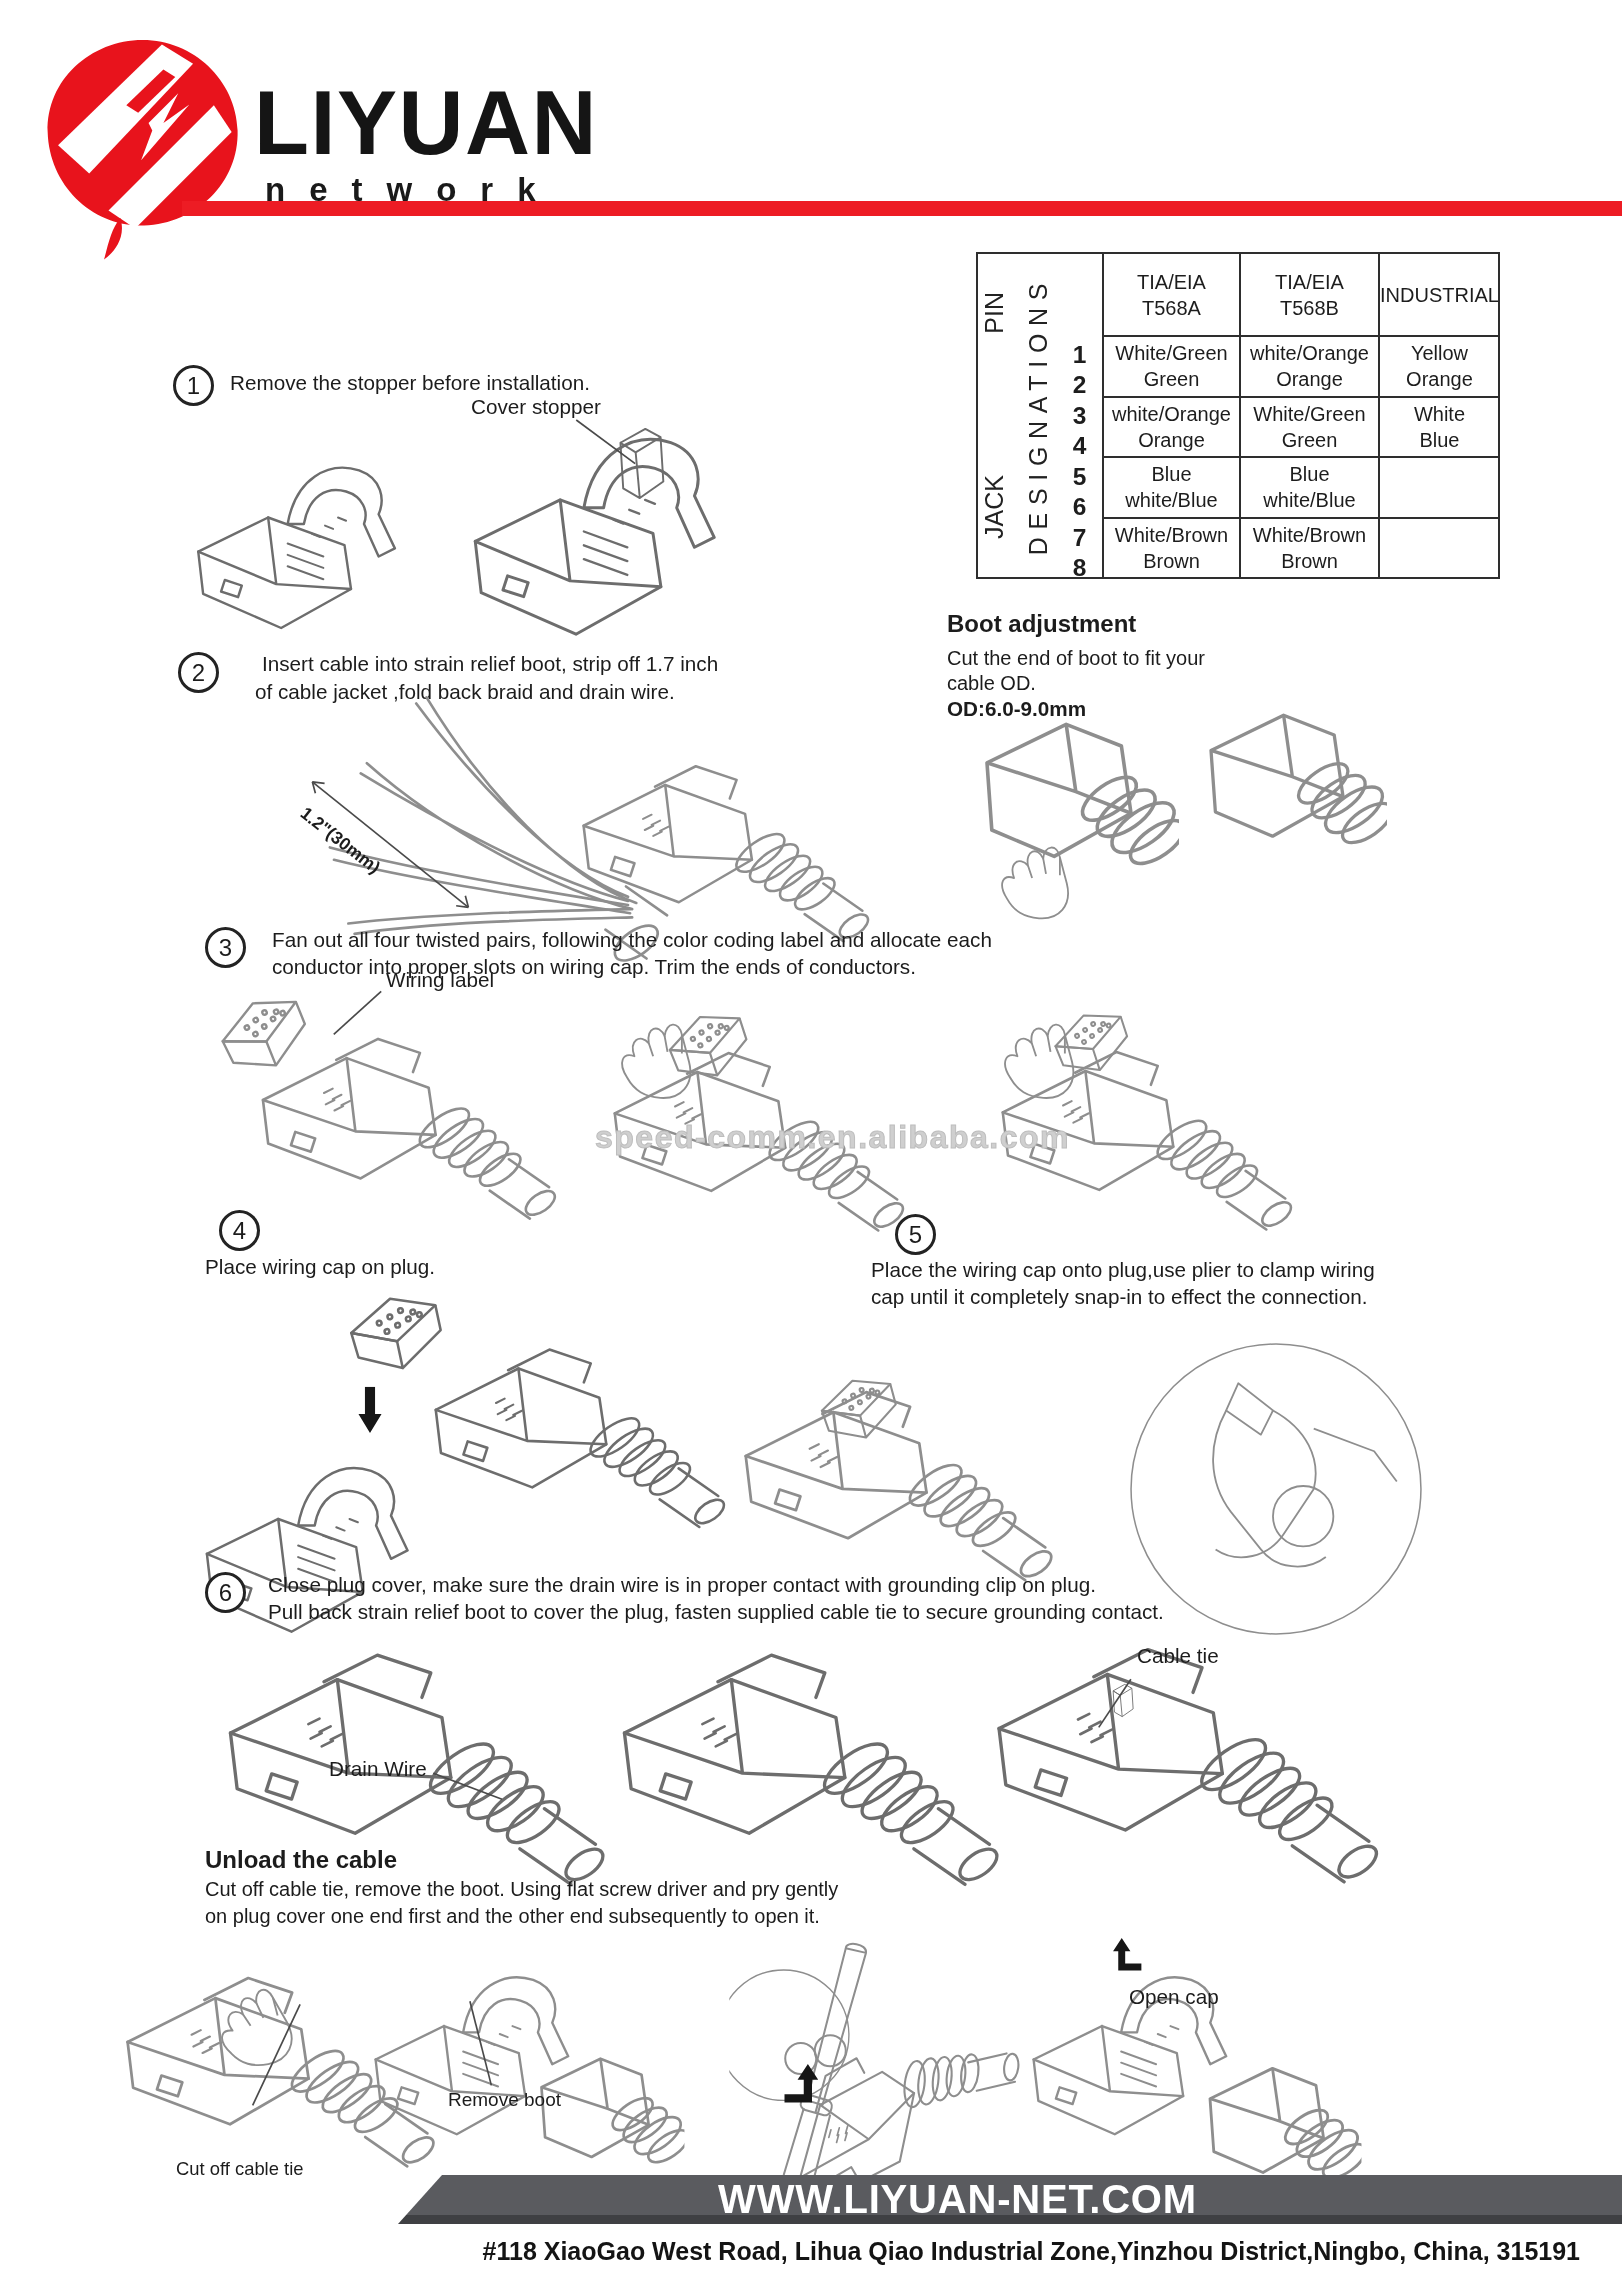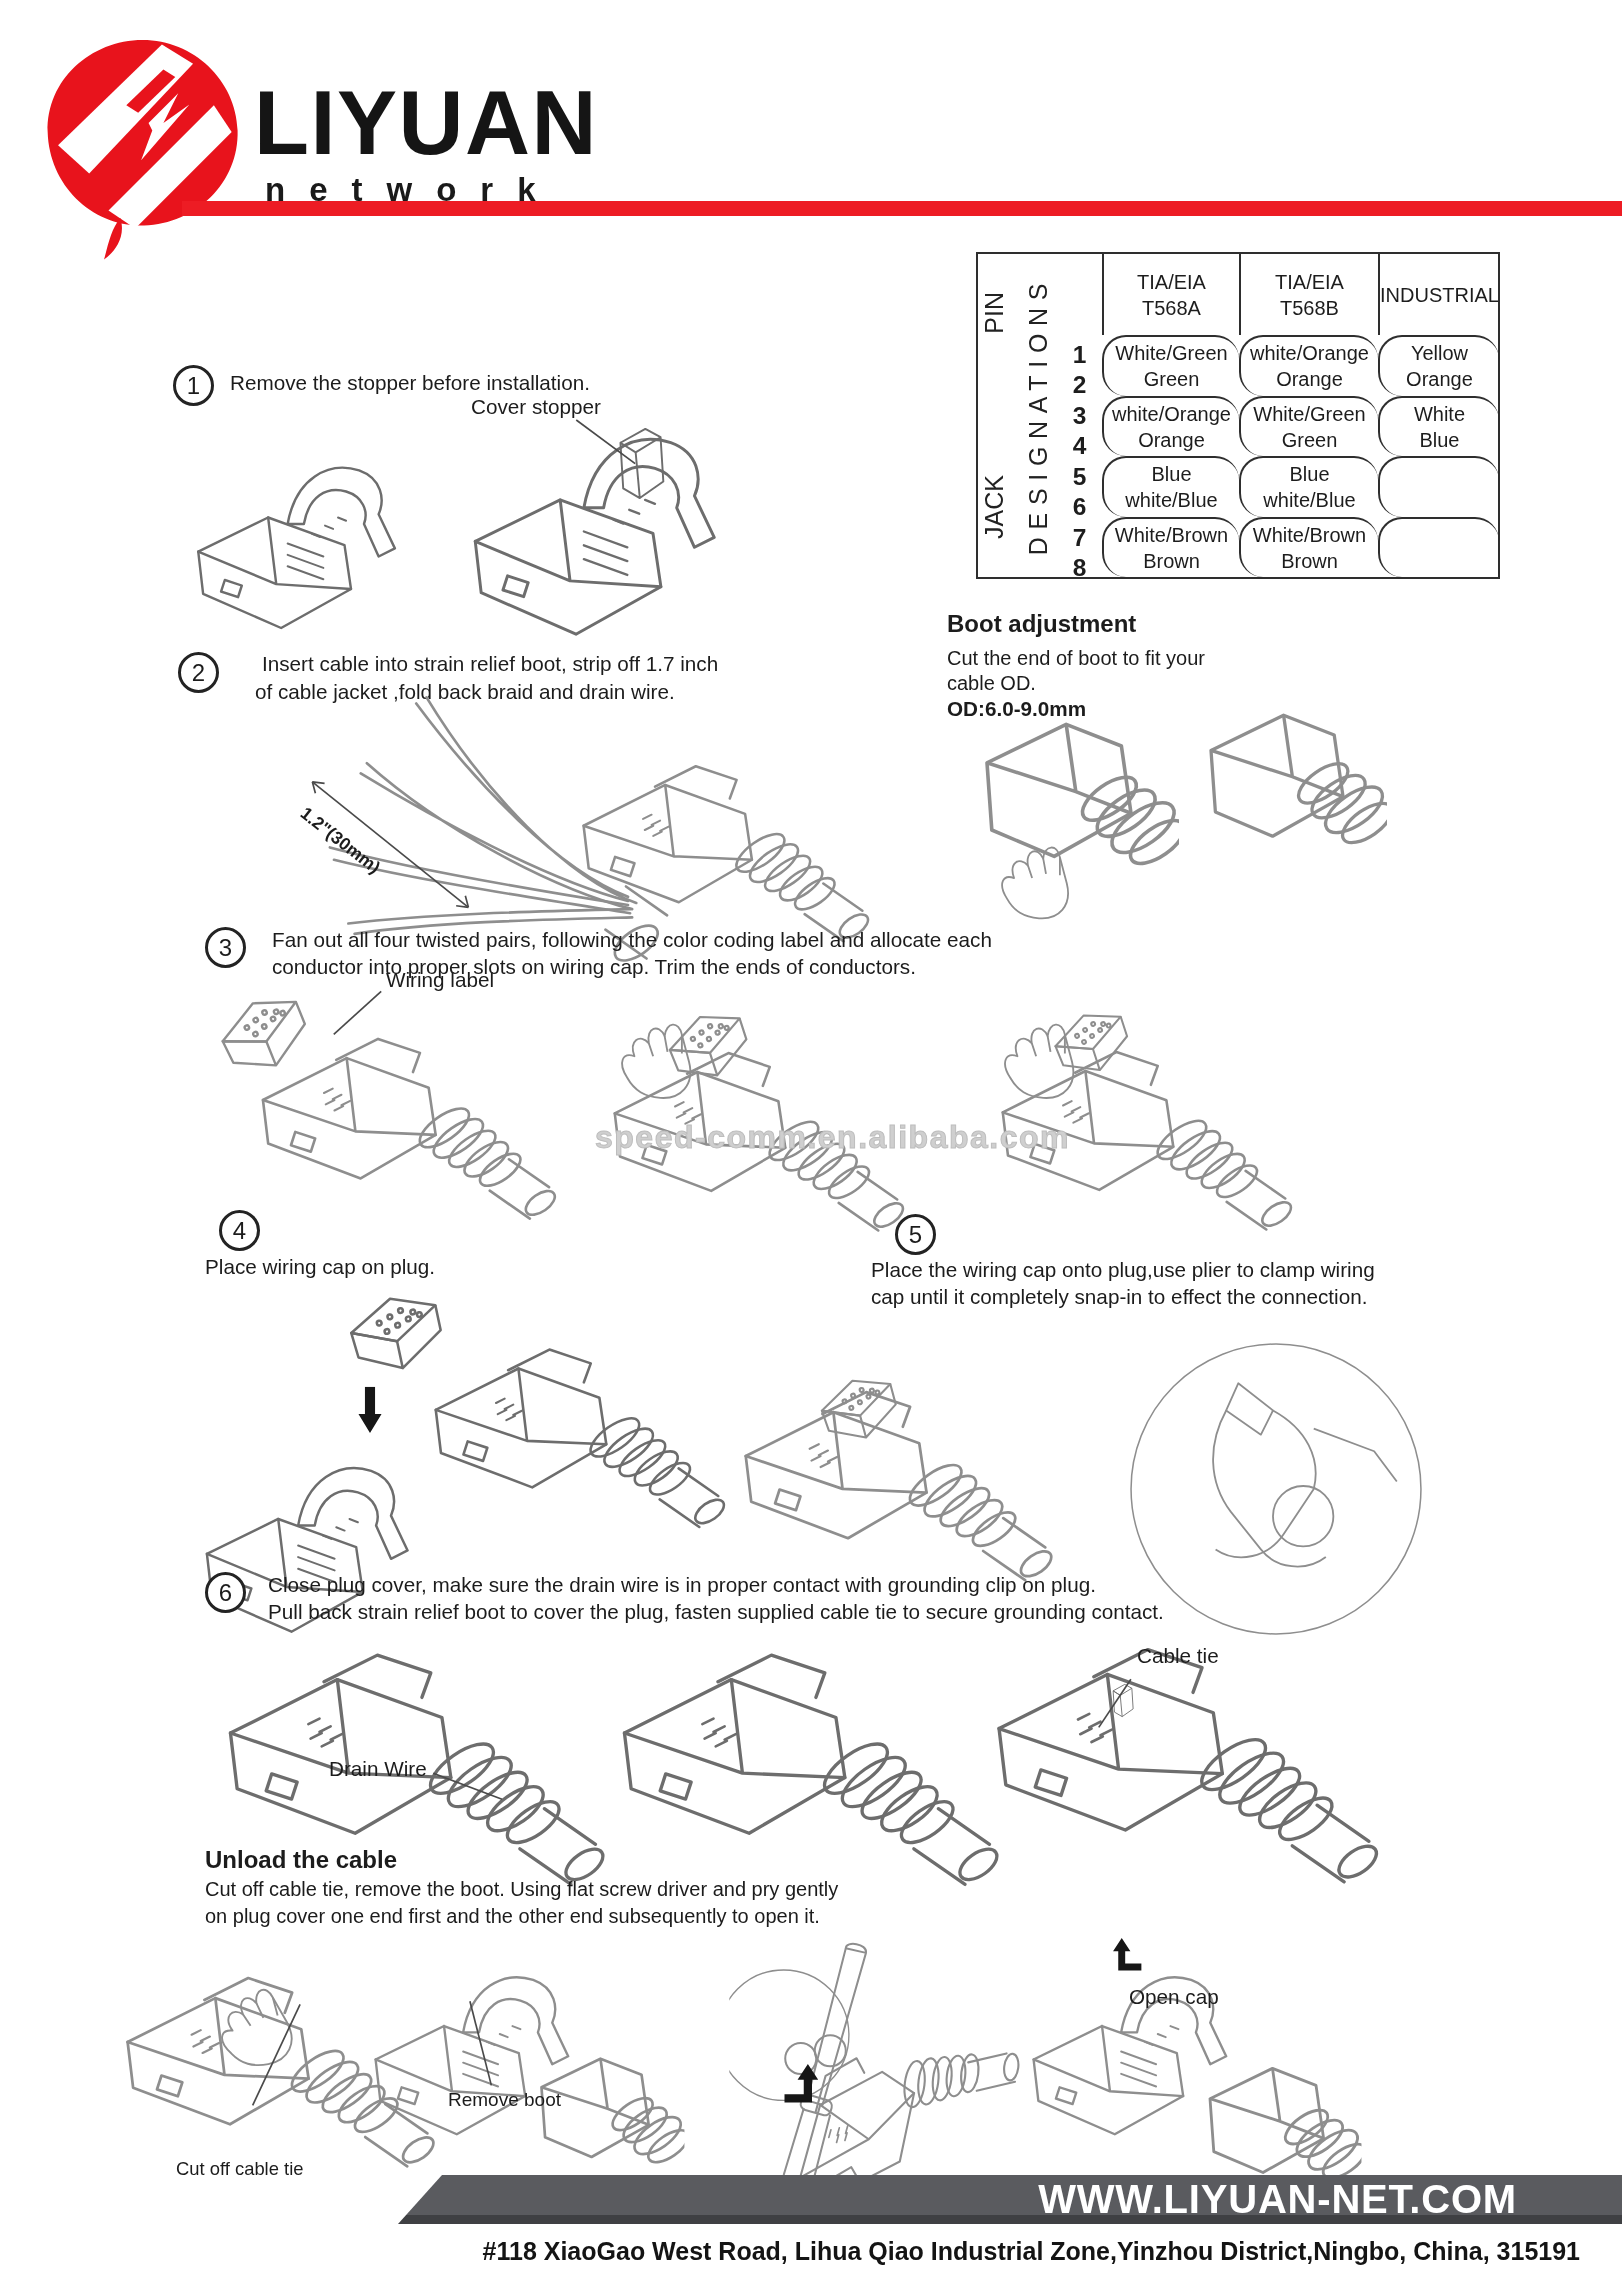--- a/index.html
+++ b/index.html
@@ -24,33 +24,33 @@
   .side-rot{position:absolute;width:321px;height:73px;left:-122px;top:125px;transform:rotate(-90deg);
             display:flex;flex-direction:column;justify-content:space-between;}
   .side-line1{display:flex;justify-content:space-between;padding:0 37px;font-size:25px;color:#222;}
   .side-line2{text-align:center;font-size:25px;letter-spacing:7.7px;color:#222;}
   .pinpair{position:absolute;left:83px;width:37px;text-align:center;font-size:24.5px;font-weight:600;color:#1d1d1d;}
   .pinpair div{line-height:30px;}
   .tbl-main{position:absolute;left:124px;top:0;right:0;bottom:0;display:grid;
             grid-template-columns:137px 139px 1fr;grid-template-rows:81px 1fr 1fr 1fr 1fr;}
   .cell{border-left:2.3px solid #2e2e2e;display:flex;flex-direction:column;align-items:center;justify-content:center;
         font-size:20px;line-height:26px;text-align:center;color:#1d1d1d;}
-  .cell.rb{border-top:2.3px solid #2e2e2e;border-radius:24px;}
+  .cell.rb{border-top:2.3px solid #2e2e2e;}
   
   .illo{position:absolute;color:#8e8e8e;}
   .illo.dark{color:#6d6d6d;}
   .overlay{position:absolute;left:0;top:0;pointer-events:none;}
   .dim{position:absolute;left:309px;top:803px;font-size:17.6px;font-weight:700;transform:rotate(38deg);transform-origin:left top;}
   .wm{position:absolute;left:595px;top:1119px;font-size:32px;font-weight:700;letter-spacing:1.5px;white-space:nowrap;
       color:#cfcfcf;-webkit-text-stroke:1px #bdbdbd;}
   
   .banner{position:absolute;left:398px;top:2175px;width:1225px;height:49px;
           background:linear-gradient(#5a5b5f 0 82%,#3f4043 82% 100%);
           clip-path:polygon(44px 0,100% 0,100% 100%,0 100%);
-          display:flex;align-items:center;justify-content:flex-end;padding-right:106px;box-sizing:border-box;}
+          display:flex;align-items:center;justify-content:center;padding-right:106px;box-sizing:border-box;}
   .banner span{color:#fff;font-size:40px;font-weight:700;letter-spacing:0.8px;white-space:nowrap;}
   .addr{position:absolute;right:43px;top:2237px;font-size:25px;font-weight:700;white-space:nowrap;color:#141414;}
   .contact{position:absolute;right:43px;top:2266px;font-size:18.4px;font-weight:700;display:flex;gap:32px;color:#141414;}
 </style>
 </head>
 <body>
 
 <div class="page">
 
   <svg width="0" height="0" style="position:absolute" aria-hidden="true">

